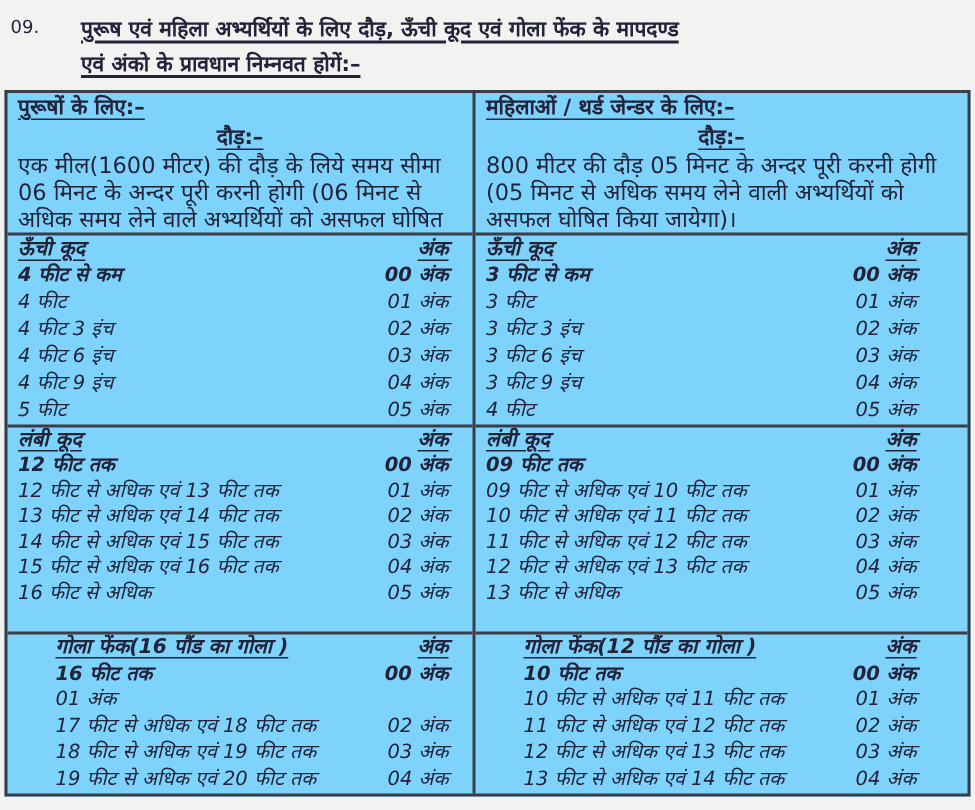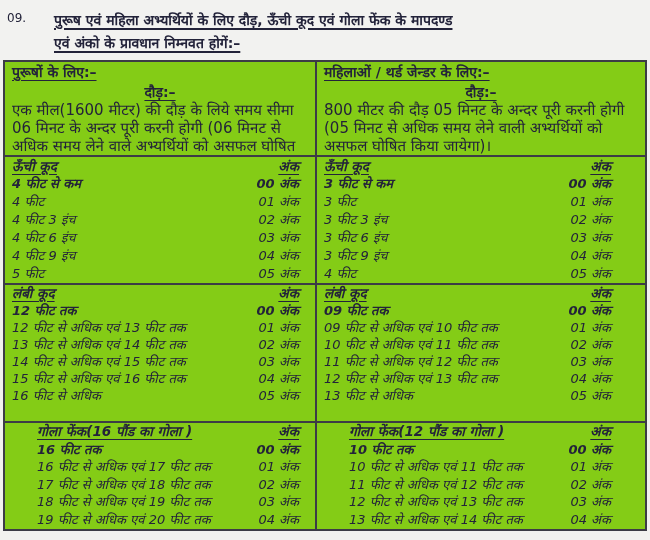--- a/index.html
+++ b/index.html
@@ -12,21 +12,21 @@
   }
   .heading { display: flex; padding: 9px 4px 0 7px; }
   .num { width: 47px; font-size: 12px; font-weight: 400; padding-top: 2px; }
   .title .tline {
     font-size: 14px; font-weight: 700; line-height: 23px;
     text-decoration: underline; text-underline-offset: 3px;
     text-decoration-thickness: 1.5px; white-space: nowrap;
   }
   .table {
     position: absolute; left: 3px; top: 60px; width: 644px; height: 471px;
-    border: 2px solid #3c3c46; display: flex; background: #84cc16;
+    border: 2px solid #3c3c46; display: flex; background: #7dd3fc;
   }
   .col { display: flex; flex-direction: column; }
   .col-left { width: 312px; border-right: 2px solid #3c3c46; }
   .col-right { flex: 1; }
   .sec { border-bottom: 2px solid #3c3c46; padding: 0 7px; overflow: hidden; }
   .sec-race { height: 95px; }
   .sec-hj   { height: 128px; }
   .sec-lj   { height: 138px; }
   .sec-sp   { flex: 1; border-bottom: none; padding-left: 32px; }
   .col-head {
@@ -137,21 +137,20 @@
     <div class="sec sec-sp">
       <div class="row head">
         <span>गोला फेंक(16 पौंड का गोला )</span>
         <span class="pts">अंक</span>
       </div>
       <div class="row bold">
           <span>16 फीट तक</span>
           <span class="pts">00 अंक</span>
         </div>
       <div class="row">
-          <span>16 फीट से अधिक एवं 17 फीट तक</span>
           <span class="pts">01 अंक</span>
         </div>
       <div class="row">
           <span>17 फीट से अधिक एवं 18 फीट तक</span>
           <span class="pts">02 अंक</span>
         </div>
       <div class="row">
           <span>18 फीट से अधिक एवं 19 फीट तक</span>
           <span class="pts">03 अंक</span>
         </div>

